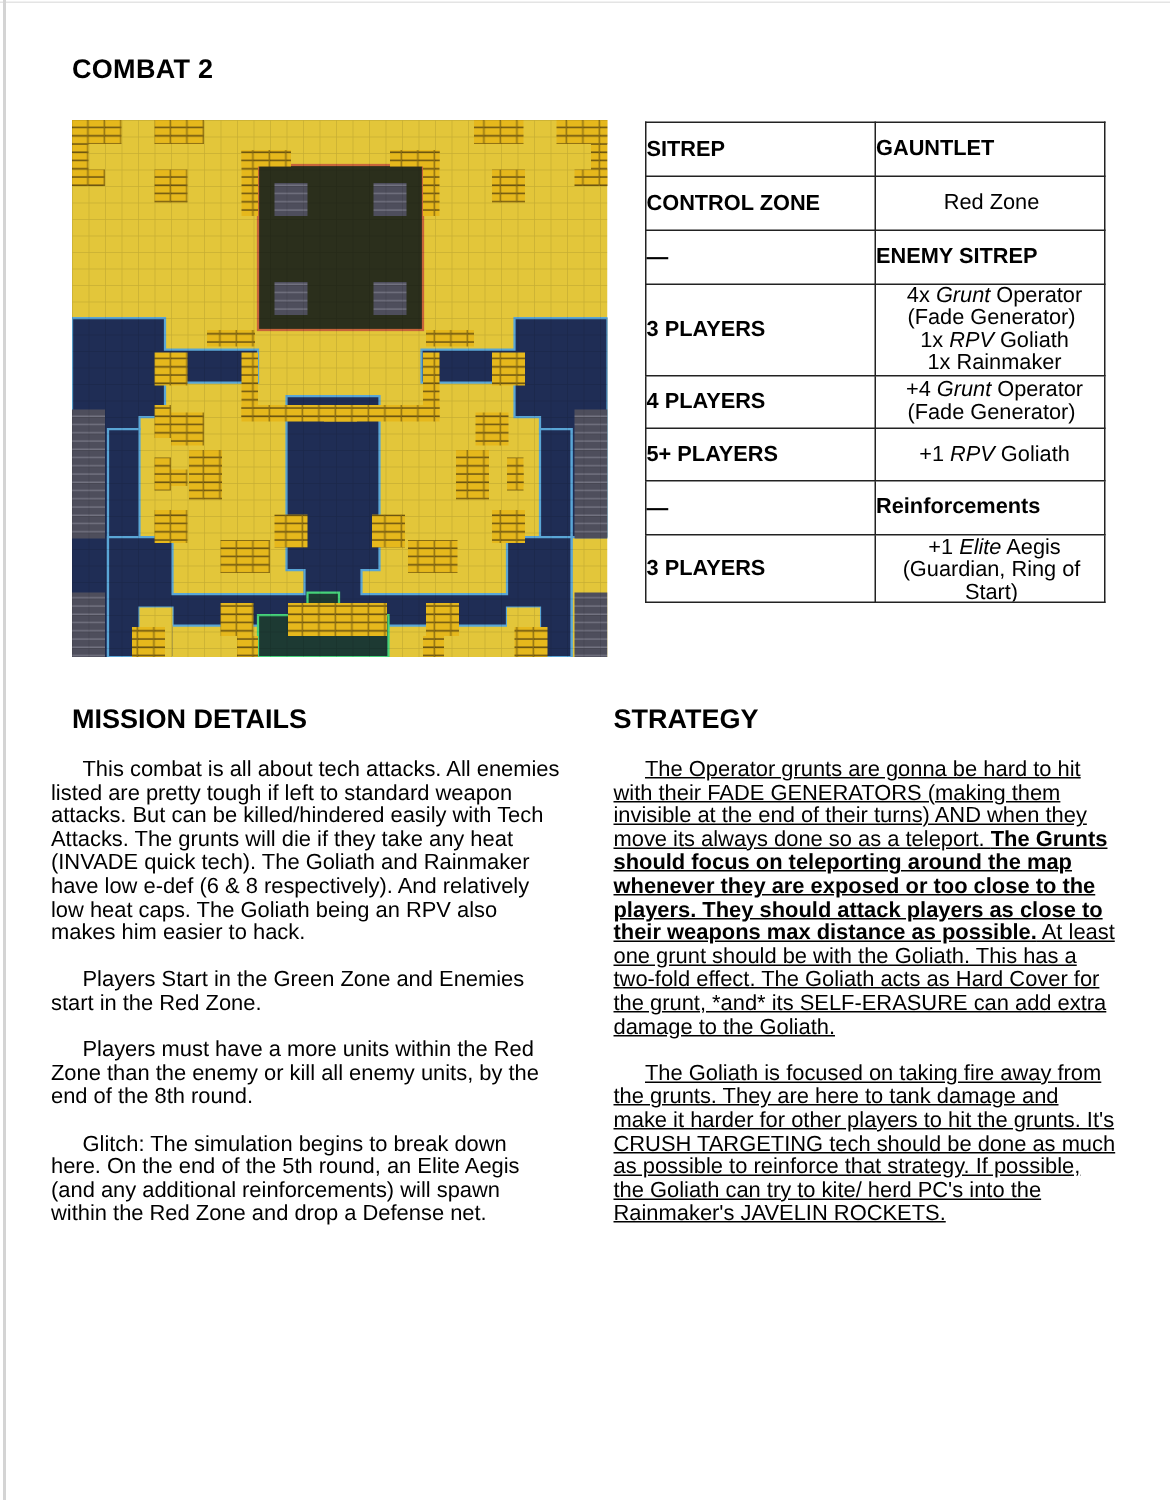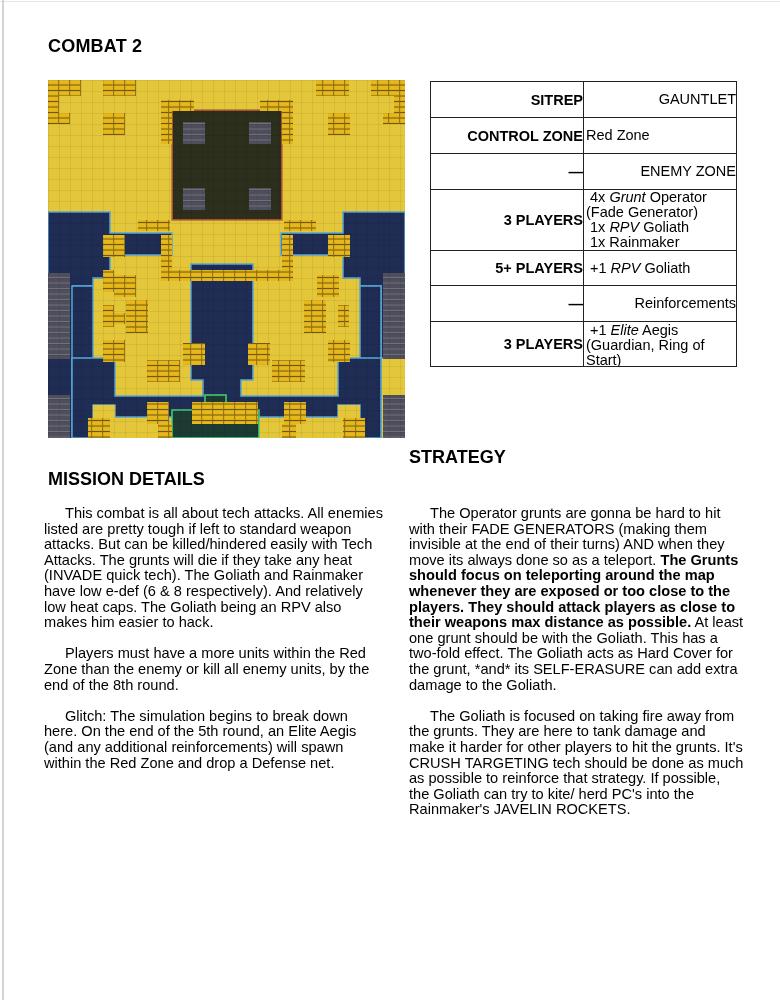--- a/index.html
+++ b/index.html
@@ -4,23 +4,23 @@
 <style>
   html, body { margin:0; padding:0; }
   body { width:780px; height:1000px; background:#ffffff; position:relative; overflow:hidden;
          font-family:"Liberation Sans", sans-serif; color:#000; }
   .page-edge-left { position:absolute; left:2px; top:0; width:2px; height:1000px; background:#d4d4d4; }
   .page-edge-top { position:absolute; left:0; top:1px; width:780px; height:1px; background:#e4e4e4; }
   .title { position:absolute; left:48px; top:36px; font-size:18px; font-weight:bold; letter-spacing:0.2px; margin:0; }
   .map { position:absolute; left:48px; top:80px; width:357px; height:358px; }
   table.sitrep { position:absolute; left:430px; top:81px; width:307px; border-collapse:collapse; font-size:14.5px; }
   table.sitrep td { border:1.5px solid #222; padding:0; vertical-align:middle; }
-  table.sitrep td.lbl { width:152px; text-align:right; font-weight:bold; }
-  table.sitrep td.val { padding-left:2px; line-height:15px; }
-  table.sitrep td.val.center { text-align:right; font-weight:normal; padding-left:0; }
+  table.sitrep td.lbl { width:152px; text-align:left; font-weight:bold; }
+  table.sitrep td.val { padding-left:2px; line-height:15px;text-align:center; }
+  table.sitrep td.val.center { text-align:left; font-weight:bold; padding-left:0; }
   .val i { font-style:italic; }
   .h2 { position:absolute; font-size:18px; font-weight:bold; margin:0; }
   .col { position:absolute; font-size:14.6px; line-height:15.6px; }
   .col p { margin:0 0 15.6px 0; text-indent:21px; }
   .col b { font-weight:bold; }
 </style>
 </head>
 <body>
 
 <div class="page-edge-top"></div>
@@ -138,32 +138,39 @@
       <tr style="height:36px">
     <td class="lbl">SITREP</td>
     <td class="val center">GAUNTLET</td>
   </tr>
   <tr style="height:36px">
     <td class="lbl">CONTROL ZONE</td>
     <td class="val">Red Zone</td>
   </tr>
   <tr style="height:36px">
     <td class="lbl">—</td>
-    <td class="val center">ENEMY ZONE</td>
+    <td class="val center">ENEMY SITREP</td>
   </tr>
   <tr style="height:61px">
     <td class="lbl">3 PLAYERS</td>
     <td class="val">
       <div>&nbsp;<span>4x </span><i>Grunt</i><span> Operator</span></div>
       <div><span>(Fade Generator)</span></div>
       <div>&nbsp;<span>1x </span><i>RPV</i><span> Goliath</span></div>
       <div>&nbsp;<span>1x Rainmaker</span></div>
     </td>
   </tr>
   <tr style="height:35px">
+    <td class="lbl">4 PLAYERS</td>
+    <td class="val">
+      <div>&nbsp;<span>+4 </span><i>Grunt</i><span> Operator</span></div>
+      <div><span>(Fade Generator)</span></div>
+    </td>
+  </tr>
+  <tr style="height:35px">
     <td class="lbl">5+ PLAYERS</td>
     <td class="val">
       <div>&nbsp;<span>+1 </span><i>RPV</i><span> Goliath</span></div>
     </td>
   </tr>
   <tr style="height:36px">
     <td class="lbl">—</td>
     <td class="val center">Reinforcements</td>
   </tr>
   <tr style="height:45px">
@@ -171,23 +178,24 @@
     <td class="val">
       <div>&nbsp;<span>+1 </span><i>Elite</i><span> Aegis</span></div>
       <div><span>(Guardian, Ring of</span></div>
       <div style="height:13px;overflow:hidden"><span>Start)</span></div>
     </td>
   </tr>
 </tbody>
   </table>
 
 <h2 class="h2" style="left:48px; top:469px;">MISSION DETAILS</h2>
-<div class="col" style="left:44px; top:506px; width:340px;">
+<div class="col" style="left:34px; top:506px; width:340px;">
   <p>This combat is all about tech attacks. All enemies listed are pretty tough if left to standard weapon attacks. But can be killed/hindered easily with Tech Attacks. The grunts will die if they take any heat (INVADE quick tech). The Goliath and Rainmaker have low e-def (6 &amp; 8 respectively). And relatively low heat caps. The Goliath being an RPV also makes him easier to hack.</p>
+  <p>Players Start in the Green Zone and Enemies start in the Red Zone.</p>
   <p>Players must have a more units within the Red Zone than the enemy or kill all enemy units, by the end of the 8th round.</p>
   <p>Glitch: The simulation begins to break down here. On the end of the 5th round, an Elite Aegis (and any additional reinforcements) will spawn within the Red Zone and drop a Defense net.</p>
 </div>
 
-<h2 class="h2" style="left:409px; top:447px;">STRATEGY</h2>
-<div class="col" style="left:409px; top:506px; width:335px;">
+<h2 class="h2" style="left:409px; top:469px;">STRATEGY</h2>
+<div class="col" style="left:409px; top:506px; width:335px;text-decoration:underline;">
   <p><span>The Operator grunts are gonna be hard to hit with their FADE GENERATORS (making them invisible at the end of their turns) AND when they move its always done so as a teleport. </span><b>The Grunts should focus on teleporting around the map whenever they are exposed or too close to the players. They should attack players as close to their weapons max distance as possible.</b><span> At least one grunt should be with the Goliath. This has a two-fold effect. The Goliath acts as Hard Cover for the grunt, *and* its SELF-ERASURE can add extra damage to the Goliath.</span></p>
   <p>The Goliath is focused on taking fire away from the grunts. They are here to tank damage and make it harder for other players to hit the grunts. It's CRUSH TARGETING tech should be done as much as possible to reinforce that strategy. If possible, the Goliath can try to kite/ herd PC's into the Rainmaker's JAVELIN ROCKETS.</p>
 </div>
 
 </body></html>

